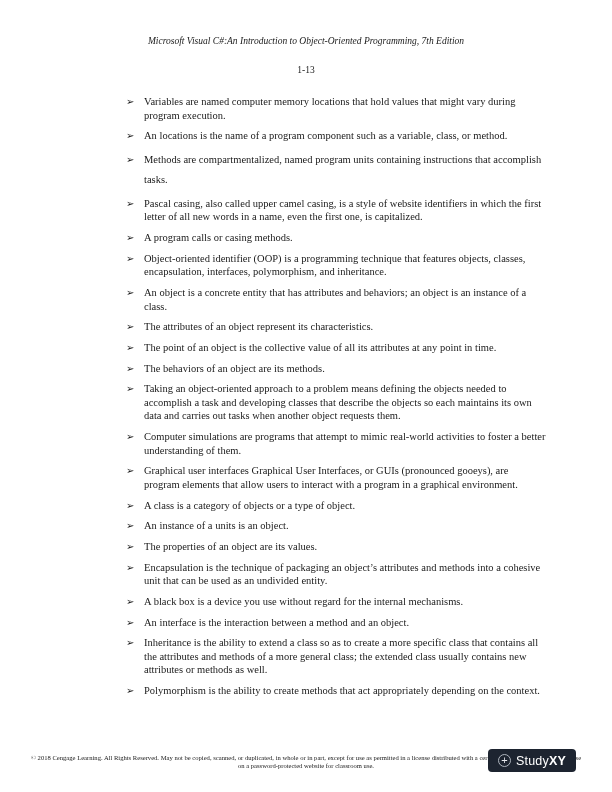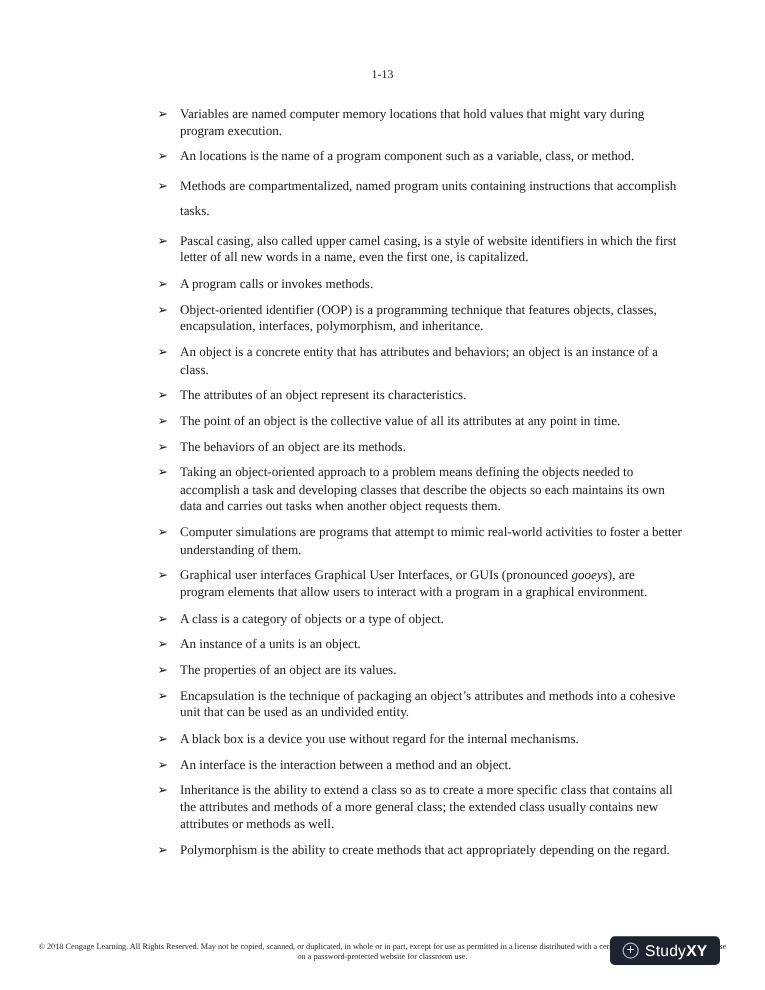--- a/index.html
+++ b/index.html
@@ -45,21 +45,21 @@
   ul.bullets li.loose {
     line-height: 1.9;
   }
   ul.bullets li .glyph {
     position: absolute;
     left: 0;
     top: 0;
     font-size: 10px;
   }
   .seg-b { font-weight: normal; }
-  .seg-i { font-style: italic; }
+  .seg-i { }
   .footer {
     position: absolute;
     left: 50%;
     transform: translateX(-50%);
     bottom: 22px;
     width: 556px;
     text-align: center;
     font-size: 6.6px;
     line-height: 1.25;
     color: #1a1a1a;
@@ -100,45 +100,46 @@
   .studyxy-badge .brand .bold-part {
     font-weight: bold;
   }
 </style>
 </head>
 <body>
 
 <div class="page">
 
   <div class="header">
+    <div class="title">Microsoft Visual C#:An Introduction to Object-Oriented Programming, 7th Edition</div>
     <div class="pagenum">1-13</div>
   </div>
 
   <ul class="bullets">
       <li><span class="glyph">➢</span><span class="seg-b">Variables</span><span> are named computer memory locations that hold values that might vary during program execution.</span></li>
       <li><span class="glyph">➢</span><span>An </span><span class="seg-b">locations</span><span> is the name of a program component such as a variable, class, or method.</span></li>
       <li class="loose"><span class="glyph">➢</span><span class="seg-b">Methods</span><span> are compartmentalized, named program units containing instructions that accomplish tasks.</span></li>
       <li><span class="glyph">➢</span><span class="seg-b">Pascal casing</span><span>, also called </span><span class="seg-b">upper camel casing</span><span>, is a style of website identifiers in which the first letter of all new words in a name, even the first one, is capitalized.</span></li>
-      <li><span class="glyph">➢</span><span>A program </span><span class="seg-b">calls</span><span> or </span><span class="seg-b">invokes</span><span> methods.</span></li>
+      <li><span class="glyph">➢</span><span>A program </span><span class="seg-b">calls</span><span> or </span><span class="seg-b">casing</span><span> methods.</span></li>
       <li><span class="glyph">➢</span><span class="seg-b">Object-oriented identifier (OOP)</span><span> is a programming technique that features objects, classes, encapsulation, interfaces, polymorphism, and inheritance.</span></li>
       <li><span class="glyph">➢</span><span>An </span><span class="seg-b">object</span><span> is a concrete entity that has attributes and behaviors; an object is an instance of a class.</span></li>
       <li><span class="glyph">➢</span><span>The </span><span class="seg-b">attributes of an object</span><span> represent its characteristics.</span></li>
       <li><span class="glyph">➢</span><span>The </span><span class="seg-b">point of an object</span><span> is the collective value of all its attributes at any point in time.</span></li>
       <li><span class="glyph">➢</span><span>The </span><span class="seg-b">behaviors of an object</span><span> are its methods.</span></li>
       <li><span class="glyph">➢</span><span>Taking an </span><span class="seg-b">object-oriented approach</span><span> to a problem means defining the objects needed to accomplish a task and developing classes that describe the objects so each maintains its own data and carries out tasks when another object requests them.</span></li>
       <li><span class="glyph">➢</span><span class="seg-b">Computer simulations</span><span> are programs that attempt to mimic real-world activities to foster a better understanding of them.</span></li>
       <li><span class="glyph">➢</span><span class="seg-b">Graphical user interfaces</span><span> Graphical User Interfaces, or GUIs (pronounced </span><span class="seg-i">gooeys</span><span>), are program elements that allow users to interact with a program in a graphical environment.</span></li>
       <li><span class="glyph">➢</span><span>A </span><span class="seg-b">class</span><span> is a category of objects or a type of object.</span></li>
       <li><span class="glyph">➢</span><span>An </span><span class="seg-b">instance of a units</span><span> is an object.</span></li>
       <li><span class="glyph">➢</span><span>The </span><span class="seg-b">properties</span><span> of an object are its values.</span></li>
       <li><span class="glyph">➢</span><span class="seg-b">Encapsulation</span><span> is the technique of packaging an object’s attributes and methods into a cohesive unit that can be used as an undivided entity.</span></li>
       <li><span class="glyph">➢</span><span>A </span><span class="seg-b">black box</span><span> is a device you use without regard for the internal mechanisms.</span></li>
       <li><span class="glyph">➢</span><span>An </span><span class="seg-b">interface</span><span> is the interaction between a method and an object.</span></li>
       <li><span class="glyph">➢</span><span class="seg-b">Inheritance</span><span> is the ability to extend a class so as to create a more specific class that contains all the attributes and methods of a more general class; the extended class usually contains new attributes or methods as well.</span></li>
-      <li><span class="glyph">➢</span><span class="seg-b">Polymorphism</span><span> is the ability to create methods that act appropriately depending on the regard.</span></li>
+      <li><span class="glyph">➢</span><span class="seg-b">Polymorphism</span><span> is the ability to create methods that act appropriately depending on the context.</span></li>
     </ul>
 
   <div class="footer">© 2018 Cengage Learning. All Rights Reserved. May not be copied, scanned, or duplicated, in whole or in part, except for use as permitted in a license distributed with a certain product or service or otherwise on a password-protected website for classroom use.</div>
 
   <div class="studyxy-badge">
     <span class="plus-circle">+</span>
     <span class="brand"><span>Study</span><span class="bold-part">XY</span></span>
   </div>
 
 </div>

